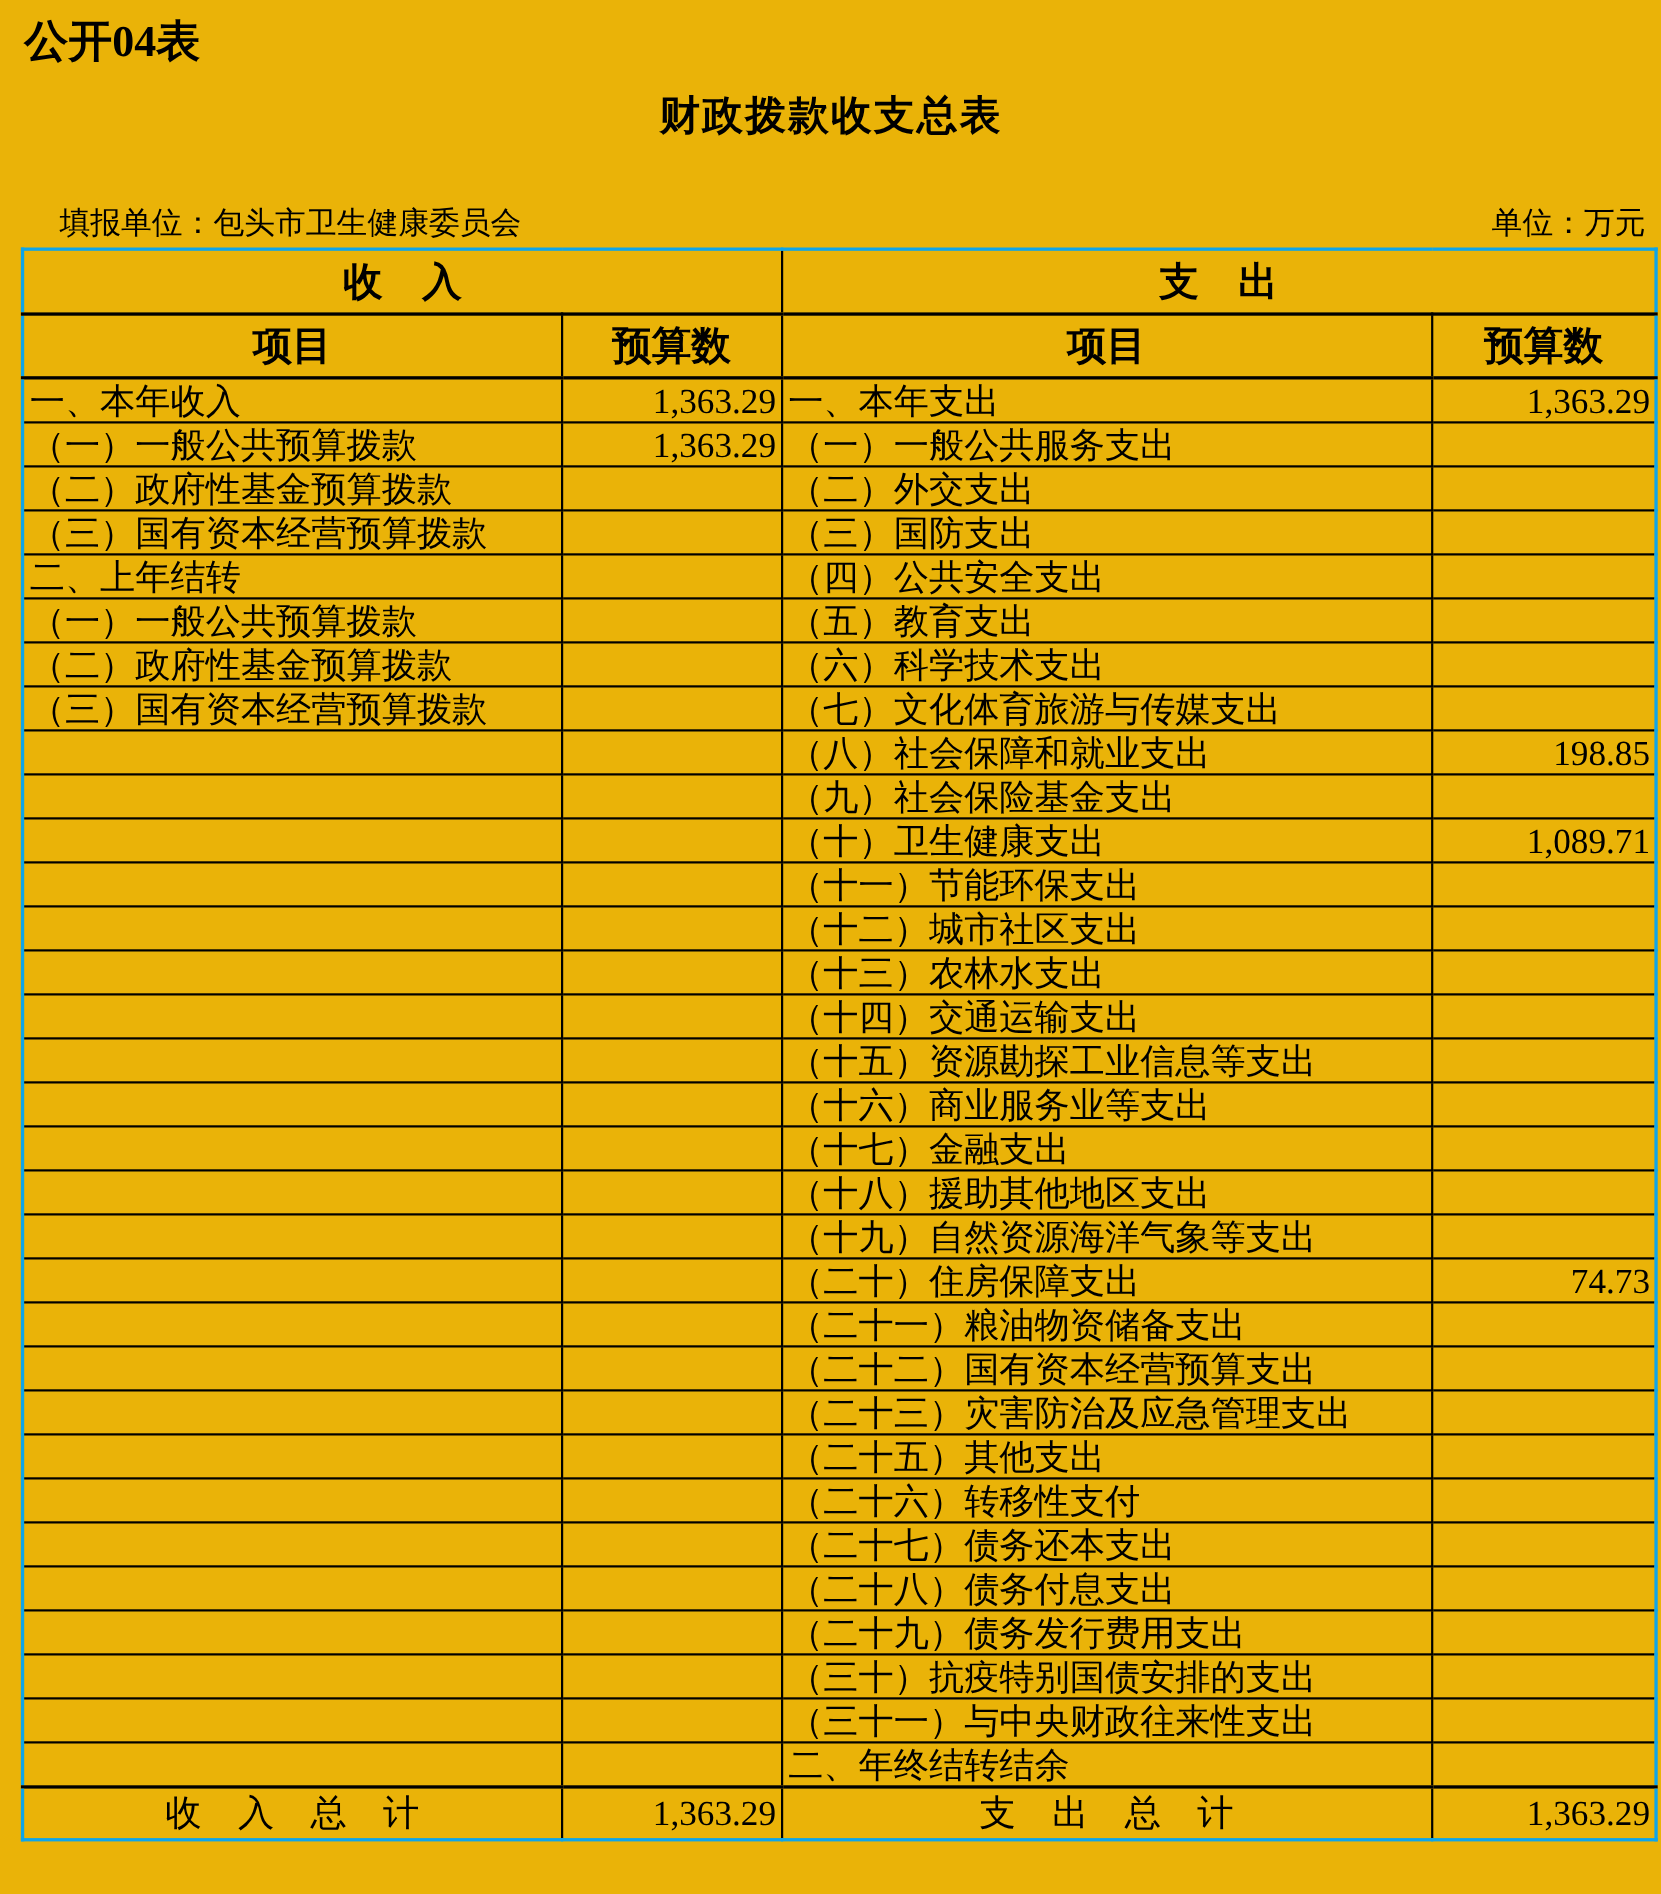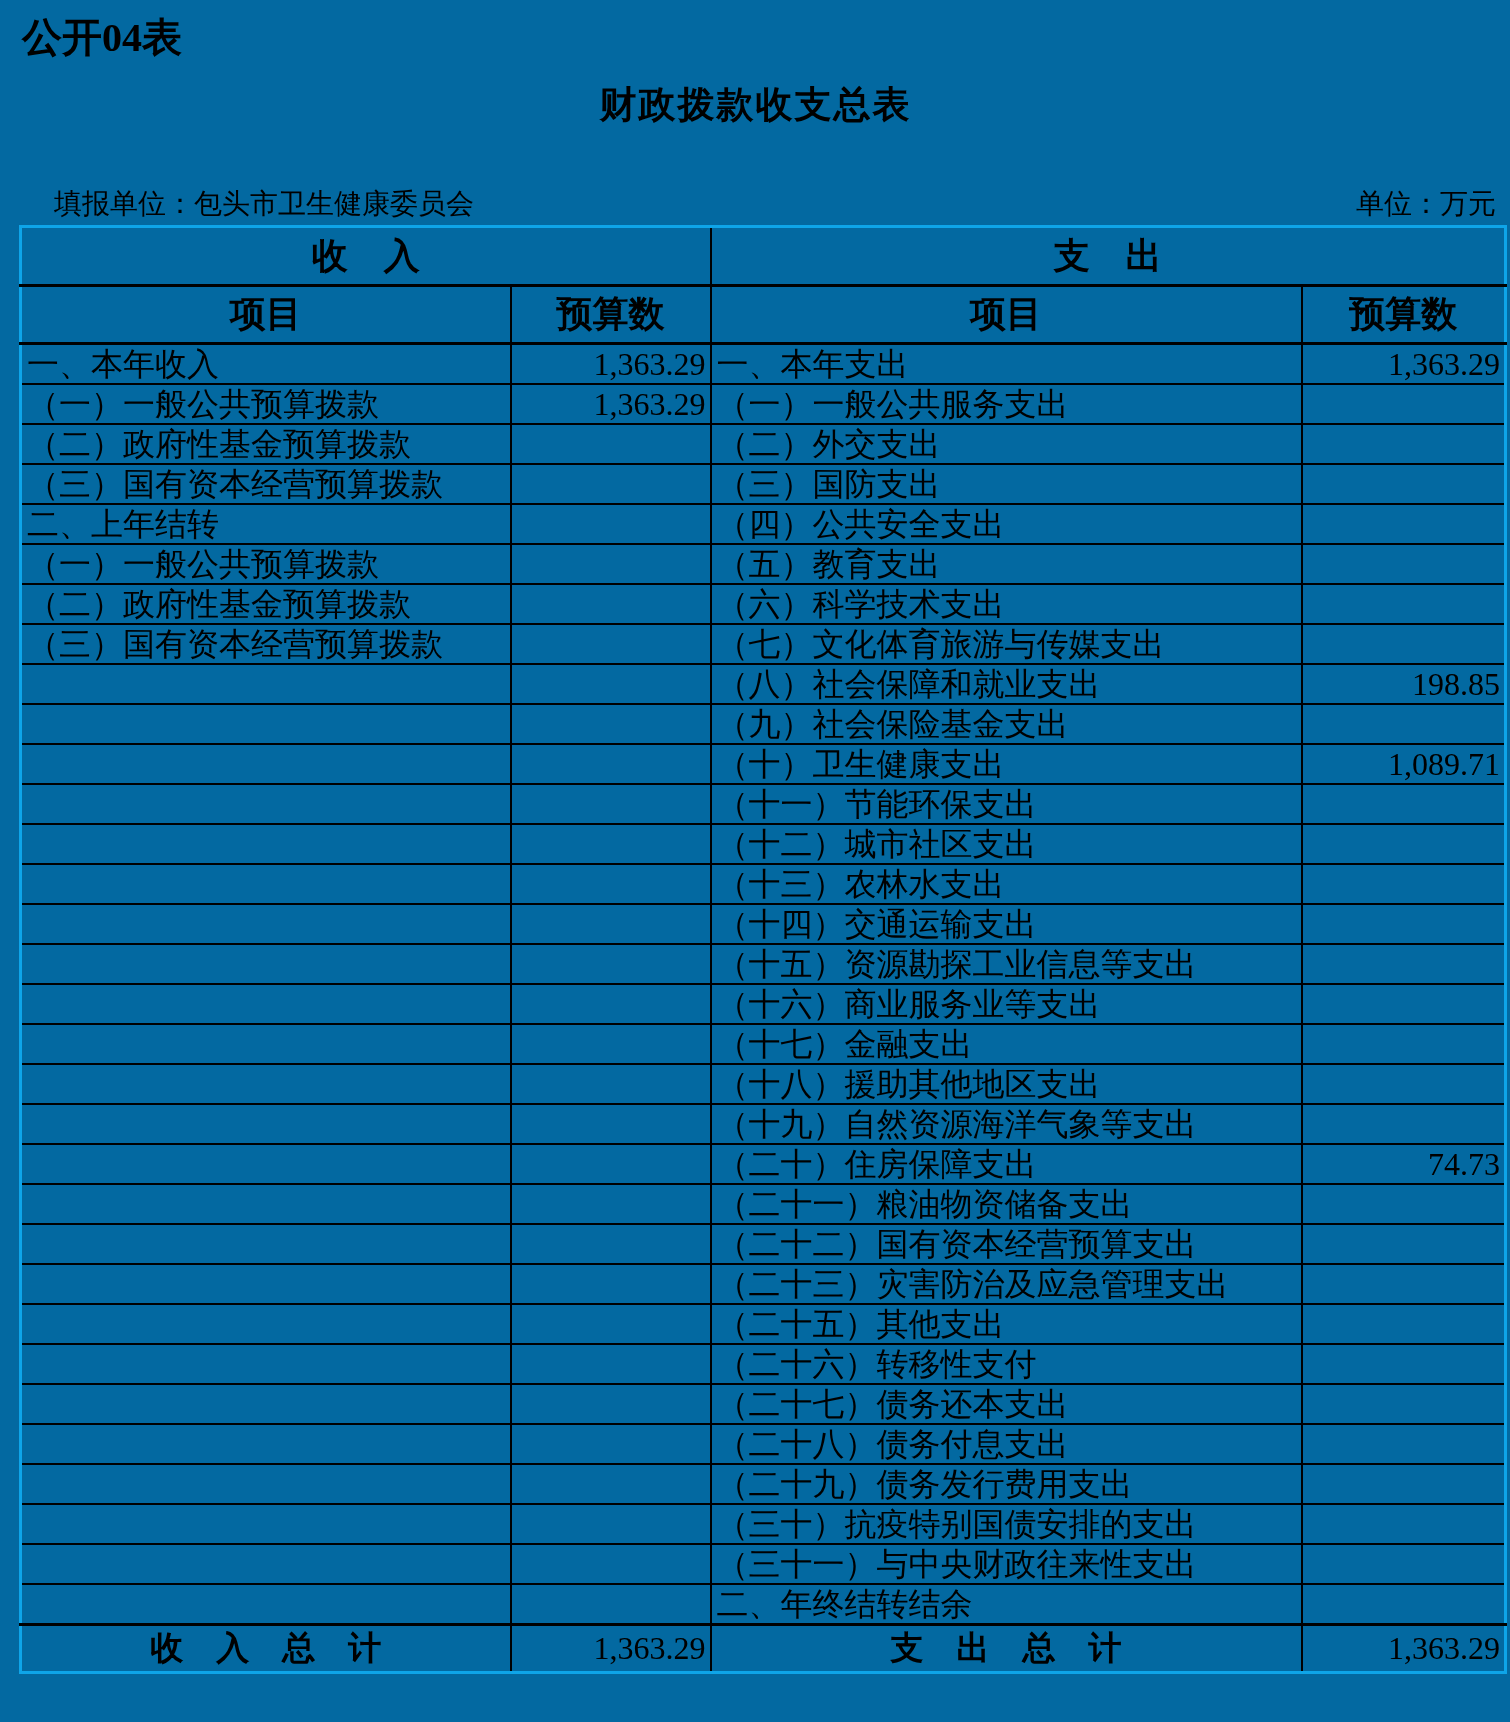--- a/index.html
+++ b/index.html
@@ -3,21 +3,21 @@
 <meta charset="utf-8">
 <style>
   * { margin: 0; padding: 0; box-sizing: border-box; }
   html, body { background: #ffffff; }
   body {
     width: 1510px; height: 1722px;
     position: relative;
     font-family: "Liberation Serif", "DejaVu Serif", serif;
     color: #000;
   }
-  .page { position: absolute; inset: 0; background: #0369a1; }
+  .page { position: absolute; inset: 0; background: #eab308; }
 
   .table-code {
     position: absolute; left: 22px; top: 10px;
     font-size: 40px; font-weight: bold; white-space: nowrap;
   }
   .doc-title {
     position: absolute; left: 13px; top: 80px; width: 1485px;
     text-align: center; font-size: 37px; font-weight: bold;
     letter-spacing: 2px; white-space: nowrap;
   }
@@ -45,21 +45,21 @@
   }
   .budget-table thead tr.colhead-row th {
     height: 58px; font-size: 36px; font-weight: bold;
     border-bottom: 3px solid #000;
   }
   .budget-table tbody td { height: 40px; font-size: 32px; line-height: 38px; }
   .budget-table td.item { text-align: left; padding-left: 5px; }
   .budget-table td.num  { text-align: right; padding-right: 4px; }
   .budget-table tfoot td { height: 40px; border-top: 3px solid #000; }
   .budget-table tfoot td.total-label {
-    text-align: center; font-size: 33px; font-weight: bold;
+    text-align: center; font-size: 33px; font-weight: normal;
   }
   .budget-table tfoot td.num { font-size: 32px; }
 </style>
 </head>
 <body>
 
 <div class="page">
 
   <div class="table-code">公开04表</div>
 

